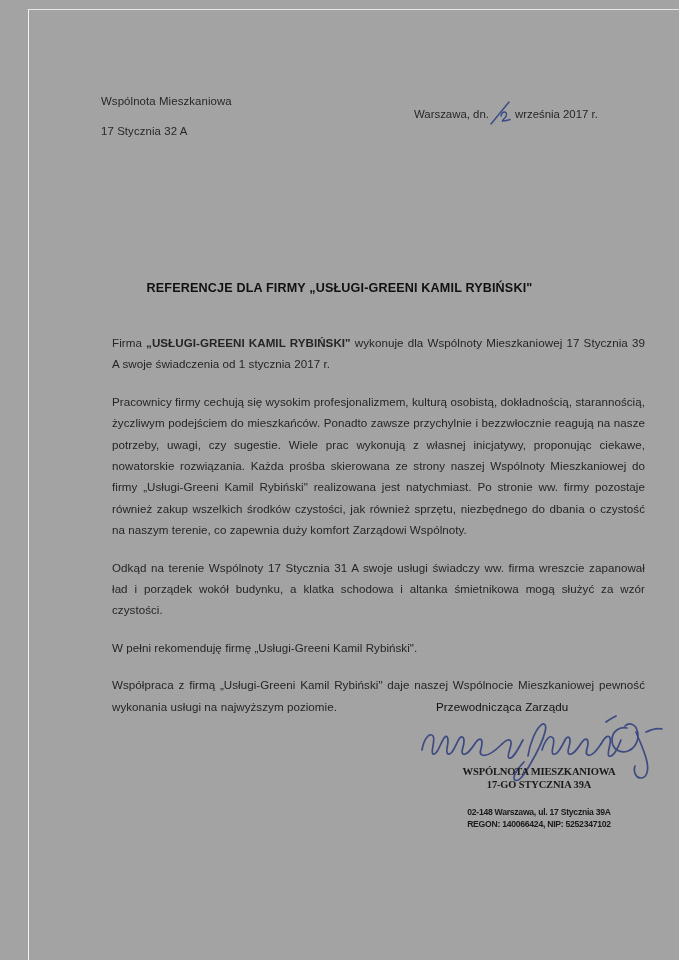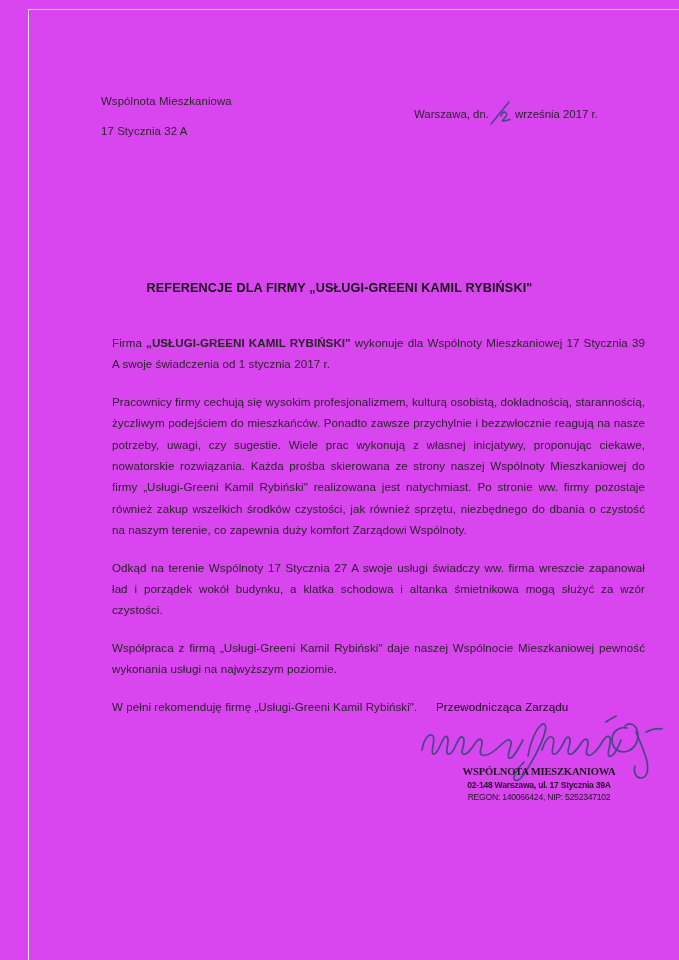--- a/index.html
+++ b/index.html
@@ -9,21 +9,21 @@
     background: #ffffff;
   }
   body {
     font-family: "Liberation Sans", sans-serif;
     color: #1b1b1b;
   }
   .page {
     position: relative;
     width: 679px;
     height: 960px;
-    background: #d946ef;
+    background: #a3a3a3;
     overflow: hidden;
   }
   
   .scan-edge-top {
     position: absolute;
     left: 28px;
     top: 9px;
     width: 651px;
     height: 1px;
     background: #e6e6e6;
@@ -148,25 +148,25 @@
     font-weight: bold;
     font-family: "Liberation Serif", serif;
     letter-spacing: -0.1px;
     line-height: 13px;
   }
   .stamp-l3 {
     font-size: 8.6px;
     font-weight: bold;
     letter-spacing: -0.25px;
     line-height: 12px;
-    margin-top: 1px;
+    margin-top: 15px;
   }
   .stamp-l4 {
     font-size: 8.6px;
-    font-weight: normal;
+    font-weight: bold;
     letter-spacing: -0.25px;
     line-height: 12px;
   }
 </style>
 </head>
 <body>
 
 <div class="page">
 
   <div class="scan-edge-top"></div>
@@ -188,23 +188,23 @@
       </span><span>września 2017 r.</span>
     </div>
 
   </div>
 
   <div class="doc-title">REFERENCJE DLA FIRMY „USŁUGI-GREENI KAMIL RYBIŃSKI"</div>
 
   <div class="body-wrap">
     <p class="para">Firma <b>„USŁUGI-GREENI KAMIL RYBIŃSKI"</b> wykonuje dla Wspólnoty Mieszkaniowej 17 Stycznia 39 A swoje świadczenia od 1 stycznia 2017 r.</p>
     <p class="para">Pracownicy firmy cechują się wysokim profesjonalizmem, kulturą osobistą, dokładnością, starannością, życzliwym podejściem do mieszkańców. Ponadto zawsze przychylnie i bezzwłocznie reagują na nasze potrzeby, uwagi, czy sugestie. Wiele prac wykonują z własnej inicjatywy, proponując ciekawe, nowatorskie rozwiązania. Każda prośba skierowana ze strony naszej Wspólnoty Mieszkaniowej do firmy „Usługi-Greeni Kamil Rybiński" realizowana jest natychmiast. Po stronie ww. firmy pozostaje również zakup wszelkich środków czystości, jak również sprzętu, niezbędnego do dbania o czystość na naszym terenie, co zapewnia duży komfort Zarządowi Wspólnoty.</p>
-    <p class="para">Odkąd na terenie Wspólnoty 17 Stycznia 27 A  swoje usługi świadczy ww. firma wreszcie zapanował ład i porządek wokół budynku, a klatka schodowa i altanka śmietnikowa mogą służyć za wzór czystości.</p>
+    <p class="para">Odkąd na terenie Wspólnoty 17 Stycznia 31 A  swoje usługi świadczy ww. firma wreszcie zapanował ład i porządek wokół budynku, a klatka schodowa i altanka śmietnikowa mogą służyć za wzór czystości.</p>
+    <p class="para">W pełni rekomenduję firmę „Usługi-Greeni Kamil Rybiński".</p>
     <p class="para">Współpraca z firmą „Usługi-Greeni Kamil Rybiński" daje naszej Wspólnocie Mieszkaniowej pewność wykonania usługi na najwyższym poziomie.</p>
-    <p class="para">W pełni rekomenduję firmę „Usługi-Greeni Kamil Rybiński".</p>
   </div>
 
   <div class="sign-title">Przewodnicząca Zarządu</div>
 
   <div class="signature">
     <svg width="250" height="82" viewBox="0 0 250 82" fill="none" stroke="#3e4b82" stroke-width="1.7" stroke-linecap="round" stroke-linejoin="round">
       <path d="M8 48 C10 36, 16 30, 19 34 C22 38, 16 50, 19 52 C23 54, 27 40, 30 36
                C32 33, 34 34, 34 39 C34 45, 31 50, 34 52 C38 54, 42 42, 45 37
                C47 34, 50 34, 50 39 C50 46, 46 50, 49 52 C53 54, 58 46, 62 40
                C65 36, 68 36, 68 41 C68 47, 64 51, 68 53 C73 55, 82 48, 88 42"></path>
@@ -220,17 +220,18 @@
       <path d="M213 26 C205 24, 198 30, 198 38 C198 47, 206 52, 214 49
                C222 46, 226 36, 223 28 C221 22, 215 20, 211 24"></path>
       <path d="M222 30 C226 40, 231 50, 233 60 C235 70, 232 76, 227 76
                C222 76, 219 70, 221 64"></path>
       <path d="M232 30 C238 27, 244 26, 248 27"></path>
     </svg>
   </div>
 
   <div class="stamp">
     <div class="stamp-l1">WSPÓLNOTA MIESZKANIOWA</div>
+    <div class="stamp-l2">17-GO STYCZNIA 39A</div>
     <div class="stamp-l3">02-148 Warszawa, ul. 17 Stycznia 39A</div>
     <div class="stamp-l4">REGON: 140066424, NIP: 5252347102</div>
   </div>
 
 </div>
 
 </body></html>

